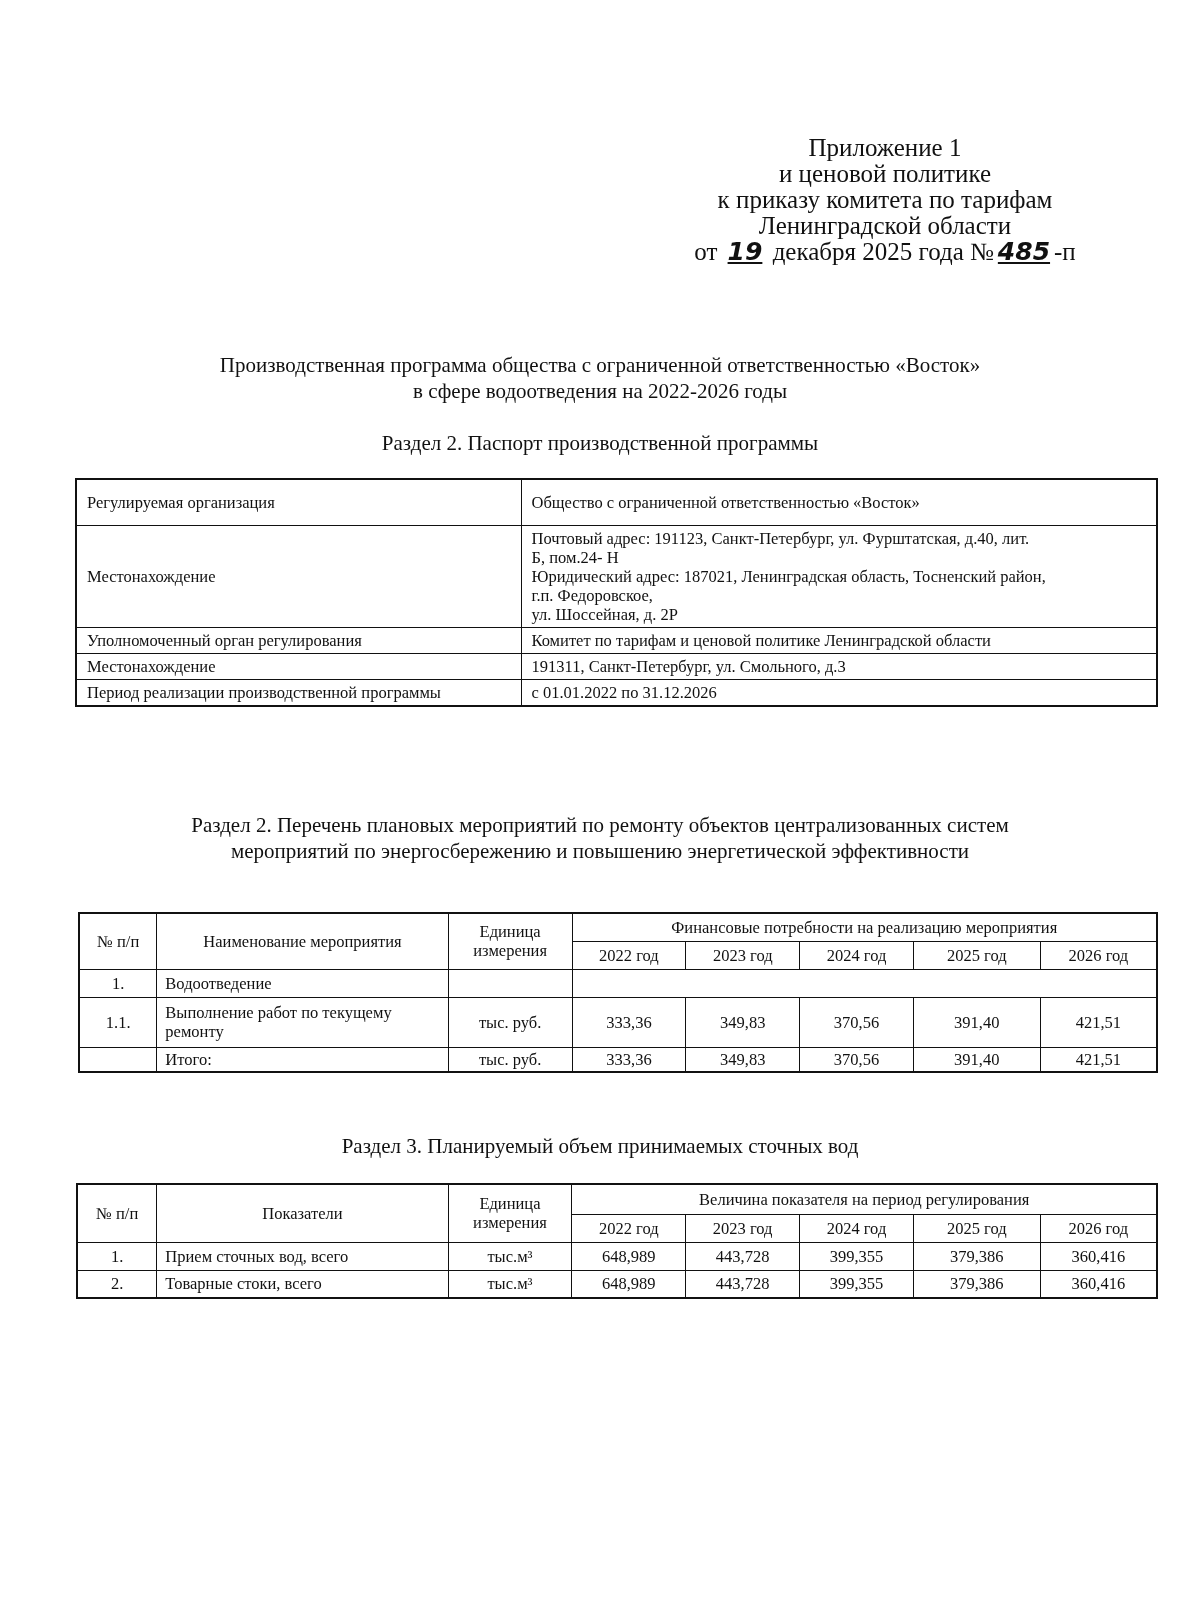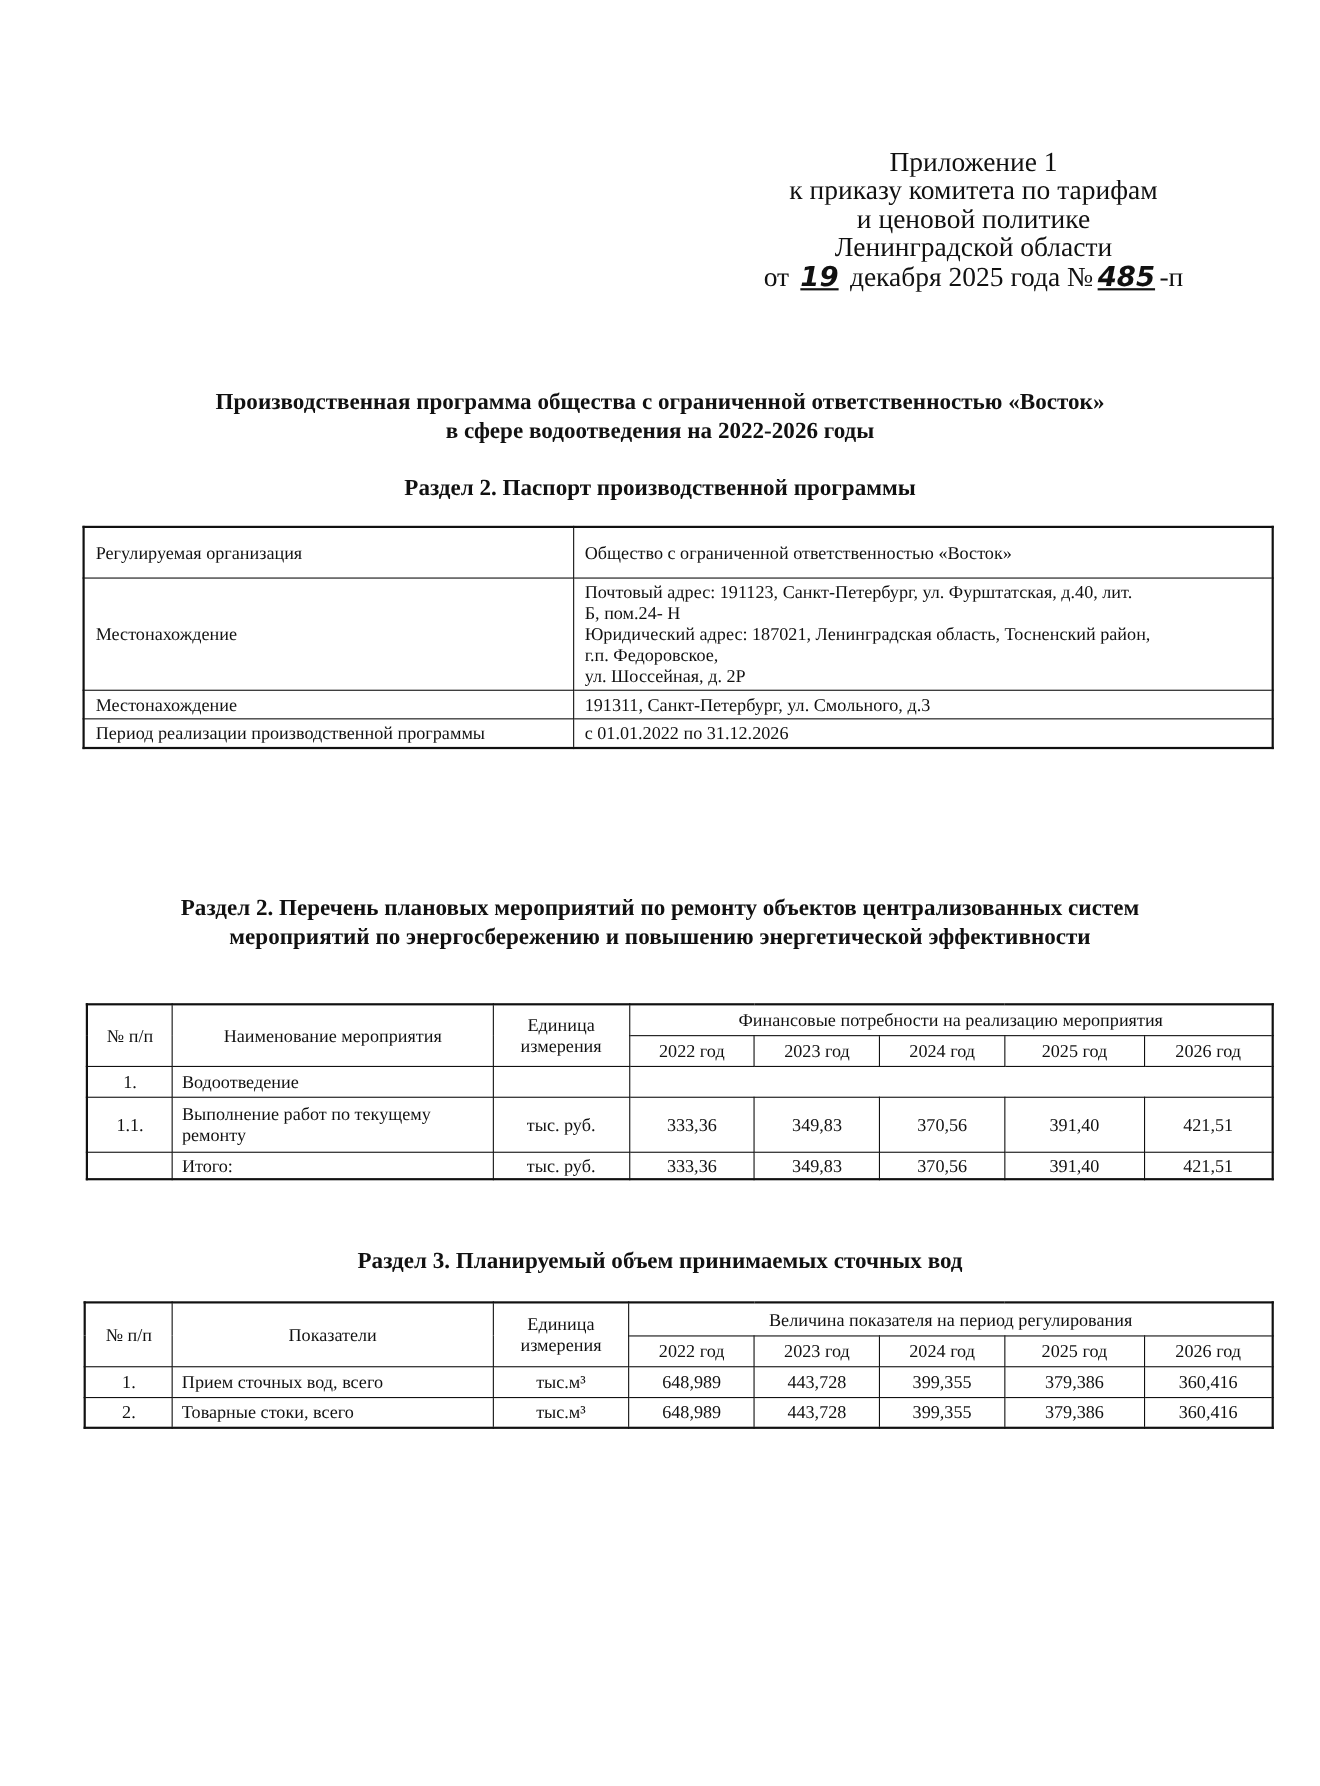--- a/index.html
+++ b/index.html
@@ -10,40 +10,40 @@
   .appendix {
     position: absolute; left: 690px; top: 135px; width: 390px;
     text-align: center; font-size: 25px; line-height: 26px;
   }
   .appendix .hand {
     font-family: "DejaVu Sans", sans-serif; font-style: italic; font-weight: bold;
     text-decoration: underline; padding: 0 4px;
   }
   .title {
     position: absolute; left: 60px; width: 1080px; text-align: center;
-    font-weight: bold; font-size: 21px; line-height: 26px;
+    font-weight: normal; font-size: 21px; line-height: 26px;
   }
   table {
     position: absolute; border-collapse: collapse; font-size: 16.5px;
   }
   td, th {
     border: 1.5px solid #111; padding: 2px 8px; font-weight: normal;
     vertical-align: middle; line-height: 19px;
   }
   table.outer { border: 2.5px solid #111; }
   .c { text-align: center; }
   .passport td { padding: 3px 10px; }
 </style>
 </head>
 <body>
 
 <div class="appendix">
   <div>Приложение 1</div>
+  <div>и ценовой политике</div>
   <div>к приказу комитета по тарифам</div>
-  <div>и ценовой политике</div>
   <div>Ленинградской области</div>
   <div>
     <span>от</span>
     <span class="hand">19</span>
     <span>декабря 2025 года №</span><span class="hand">485</span><span>-п</span>
   </div>
 </div>
 
 <div class="title" style="top:352px;">
   <div>Производственная программа общества с ограниченной ответственностью «Восток»</div>
@@ -66,20 +66,26 @@
   </tr>
   <tr>
     <td>Местонахождение</td>
     <td>
       <div>Почтовый адрес: 191123, Санкт-Петербург, ул. Фурштатская, д.40, лит.</div>
       <div>Б, пом.24- Н</div>
       <div>Юридический адрес: 187021, Ленинградская область, Тосненский район,</div>
       <div>г.п. Федоровское,</div>
       <div>ул. Шоссейная, д. 2Р</div>
     </td>
+  </tr>
+  <tr>
+    <td>Уполномоченный орган регулирования</td>
+    <td>
+          <div>Комитет по тарифам и ценовой политике Ленинградской области</div>
+        </td>
   </tr>
   <tr>
     <td>Местонахождение</td>
     <td>
           <div>191311, Санкт-Петербург, ул. Смольного, д.3</div>
         </td>
   </tr>
   <tr>
     <td>Период реализации производственной программы</td>
     <td>

